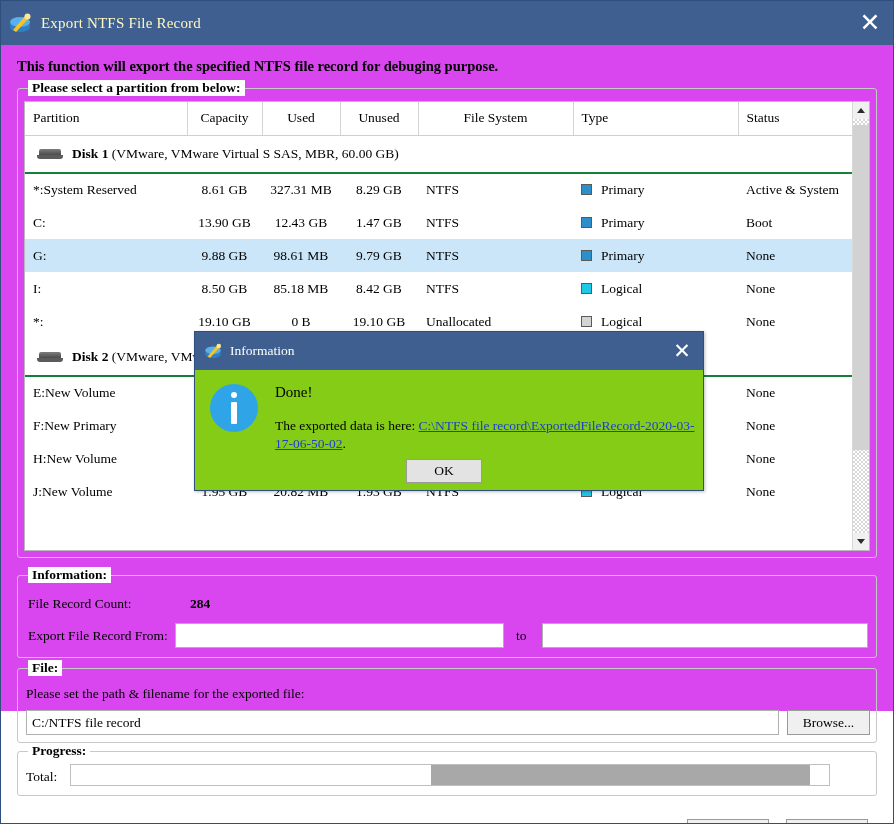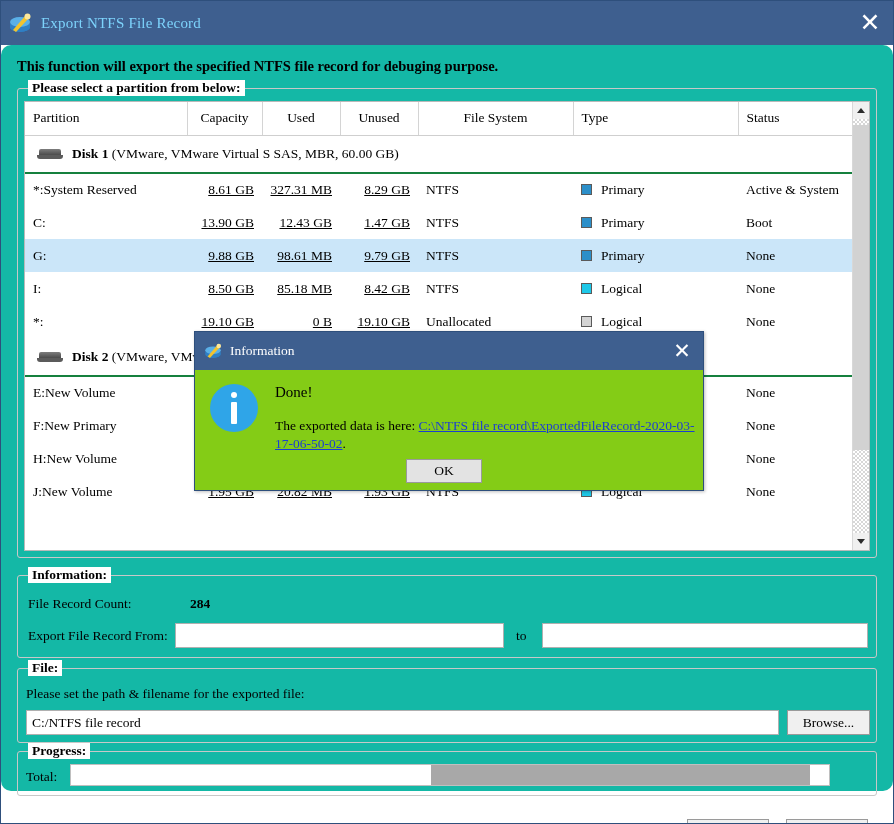--- a/index.html
+++ b/index.html
@@ -24,41 +24,40 @@
     width: 894px; height: 44px;
     background: #3e5f8f;
     display: flex; align-items: center;
   }
   .title-icon {
     width: 26px; height: 26px;
     margin-left: 6px; margin-right: 8px;
     position: relative; flex: none;
   }
   .title-text {
-    color: #7dd3fc;
+    color: #fef9c3;
     font-size: 15px;
     letter-spacing: .2px;
   }
   .title-close {
     position: absolute; right: 12px; top: 9px;
     width: 26px; height: 26px;
     color: #ffffff;
     font-size: 25px; line-height: 24px;
     text-align: center;
     font-family: "Liberation Sans", sans-serif;
     cursor: pointer;
     font-weight: 300;
   }
 
   
   .body {
     position: absolute; left: 0; top: 44px;
-    width: 892px; height: 746px;
-    background: #14b8a6;
-    border-radius: 10px;
+    width: 892px; height: 666px;
+    background: #d946ef;
   }
   .intro {
     position: absolute; left: 16px; top: 13px;
     font-size: 14.5px; font-weight: bold; color: #000;
   }
 
   
   .group {
     position: absolute;
     border: 1px solid #c8c8c8;
@@ -102,21 +101,21 @@
     padding: 0 8px;
     border: none;
     white-space: nowrap;
     vertical-align: middle;
   }
   tr.disk-row td {
     height: 38px;
     border-bottom: 2px solid #15803d;
   }
   tr.prow.sel td { background: #cbe6f9; }
-  td.num  { text-align: right; text-decoration: underline; }
+  td.num  { text-align: center; }
   td.cen  { }
   .disk-ico {
     display: inline-block; vertical-align: middle;
     width: 26px; height: 11px; margin-right: 9px; margin-left: 4px;
     position: relative;
   }
   .disk-ico:before {
     content:""; position:absolute; left:2px; top:0;
     width:22px; height:8px;
     background: linear-gradient(#7d7d7d, #3a3a3a);

